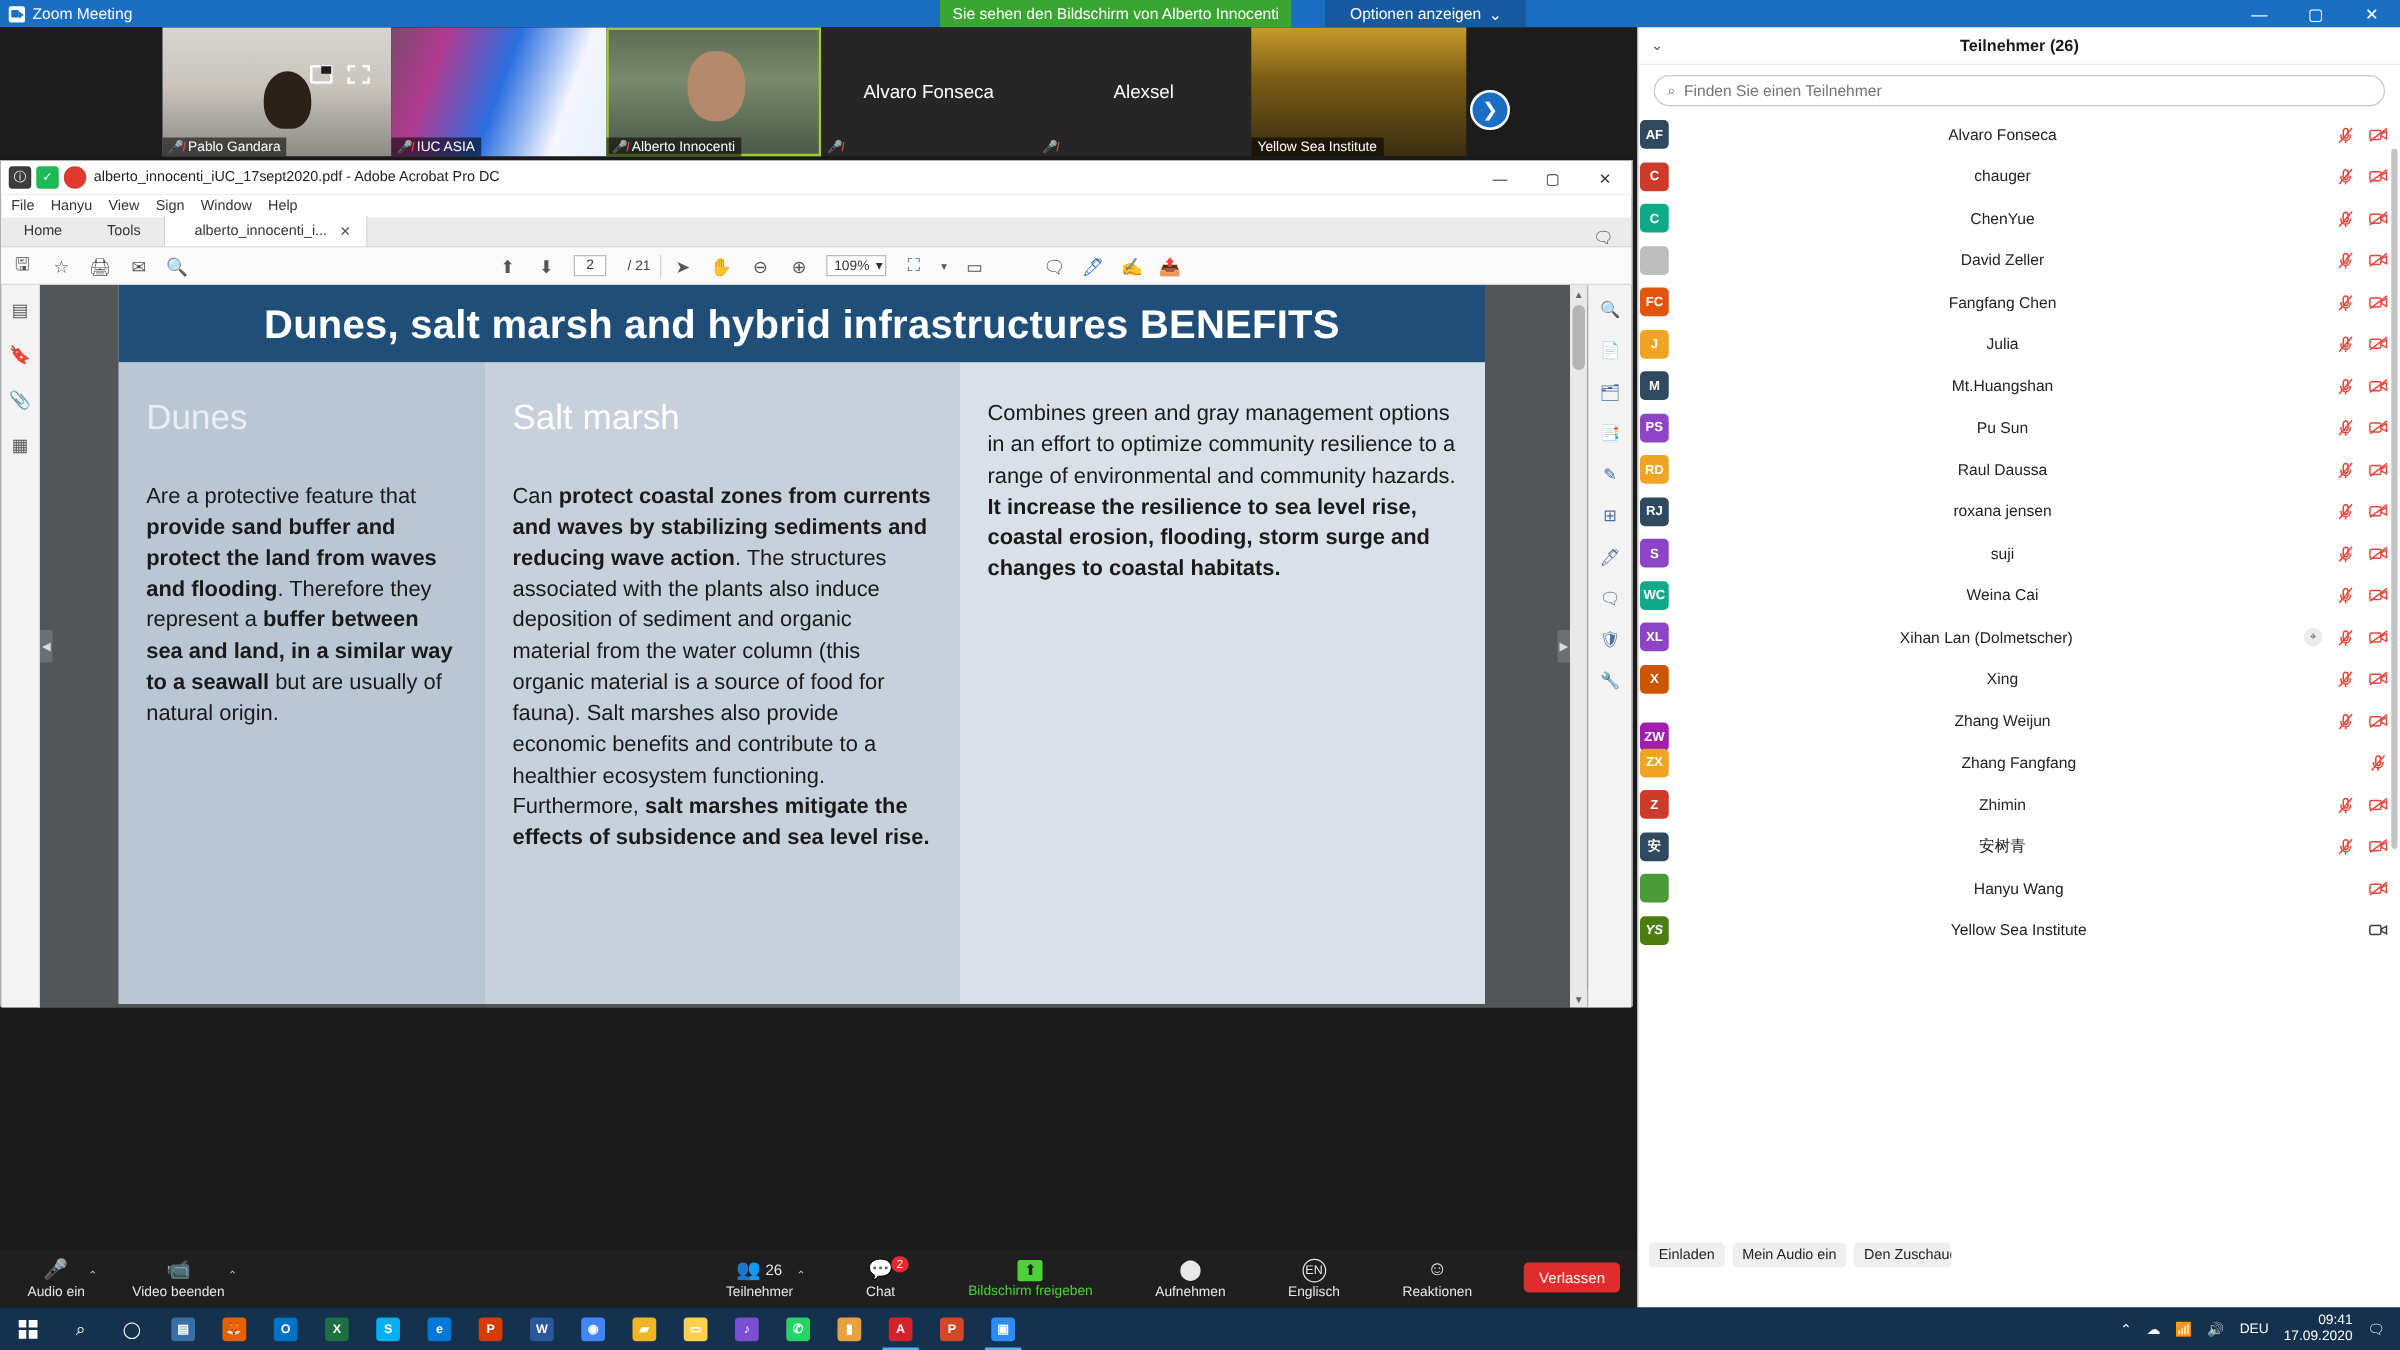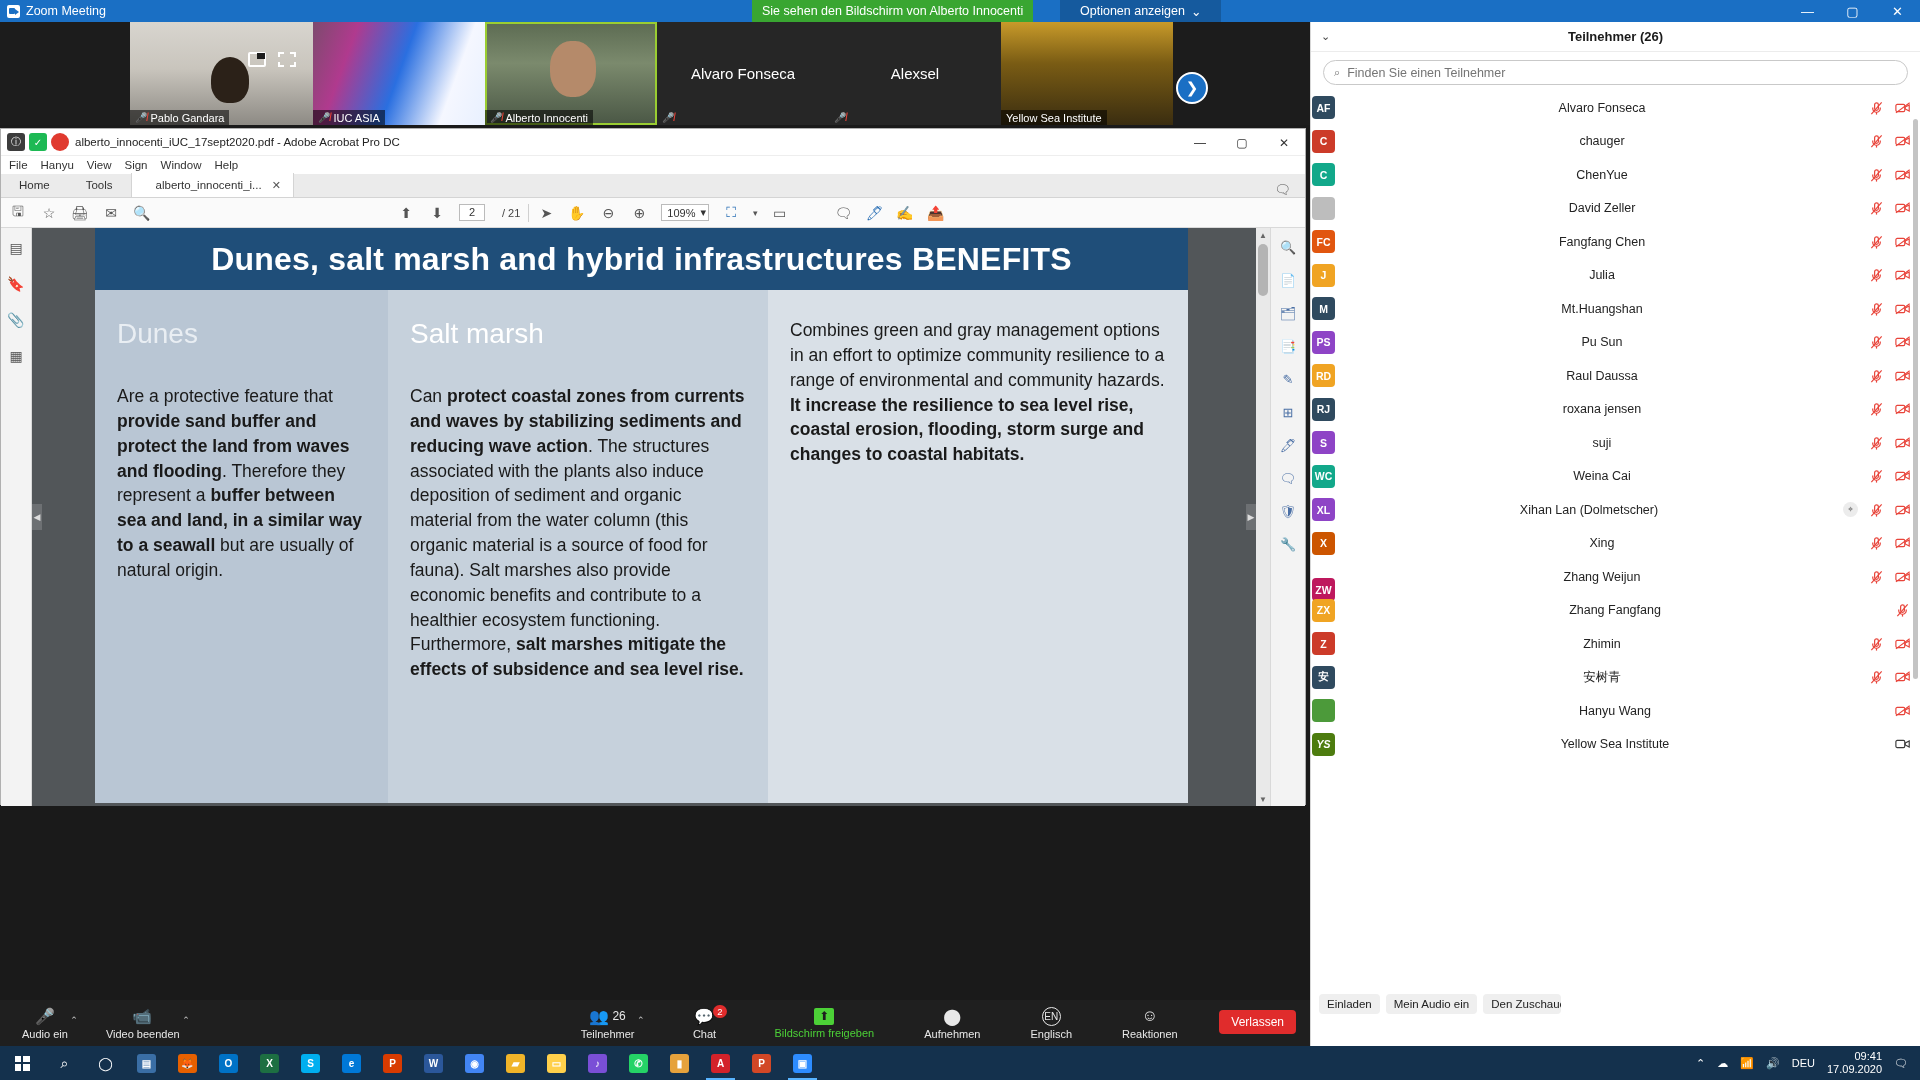--- a/index.html
+++ b/index.html
@@ -681,21 +681,21 @@
                 <line x1="2.5" y1="14" x2="13.5" y2="1.5" stroke="#e8443a" stroke-width="1.3"></line>
               </svg></span>
             <span class="icn cam-off"><svg width="16" height="14" viewBox="0 0 18 14">
                 <rect x="1" y="3" width="10" height="8" rx="1.5" fill="none" stroke="#e8443a" stroke-width="1.3"></rect>
                 <path d="M11.5 6 L16 3.5 v7 L11.5 8 z" fill="none" stroke="#e8443a" stroke-width="1.3"></path>
                 <line x1="1" y1="12.5" x2="16.5" y2="1" stroke="#e8443a" stroke-width="1.3"></line>
               </svg></span>
           </div>
         </div>
         <div class="prow">
-          <div class="pav" style="background: #be185d; margin-top: 26px;">ZW</div>
+          <div class="pav" style="background: #a21caf; margin-top: 26px;">ZW</div>
           <div class="pname">Zhang Weijun</div>
           <div class="pic-group">
             <span class="icn mic-off"><svg width="15" height="15" viewBox="0 0 16 16">
                 <path d="M8 2a2 2 0 0 1 2 2v4a2 2 0 0 1-4 0V4a2 2 0 0 1 2-2z" fill="none" stroke="#e8443a" stroke-width="1.3"></path>
                 <path d="M4 7v1a4 4 0 0 0 8 0V7" fill="none" stroke="#e8443a" stroke-width="1.3"></path>
                 <line x1="8" y1="12" x2="8" y2="14.5" stroke="#e8443a" stroke-width="1.3"></line>
                 <line x1="2.5" y1="14" x2="13.5" y2="1.5" stroke="#e8443a" stroke-width="1.3"></line>
               </svg></span>
             <span class="icn cam-off"><svg width="16" height="14" viewBox="0 0 18 14">
                 <rect x="1" y="3" width="10" height="8" rx="1.5" fill="none" stroke="#e8443a" stroke-width="1.3"></rect>

